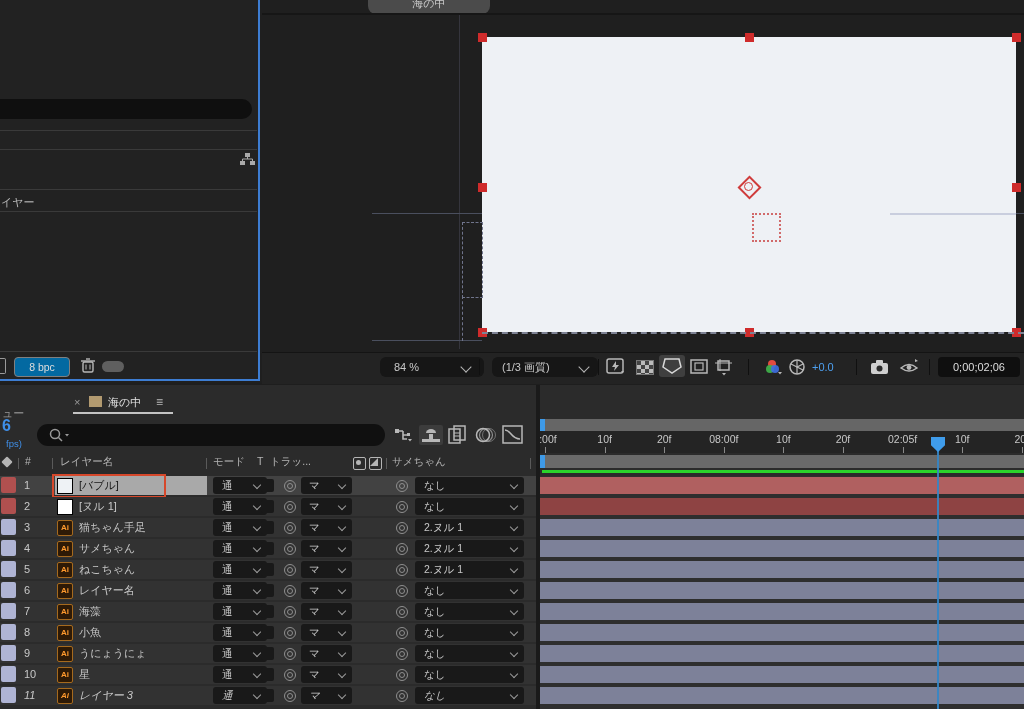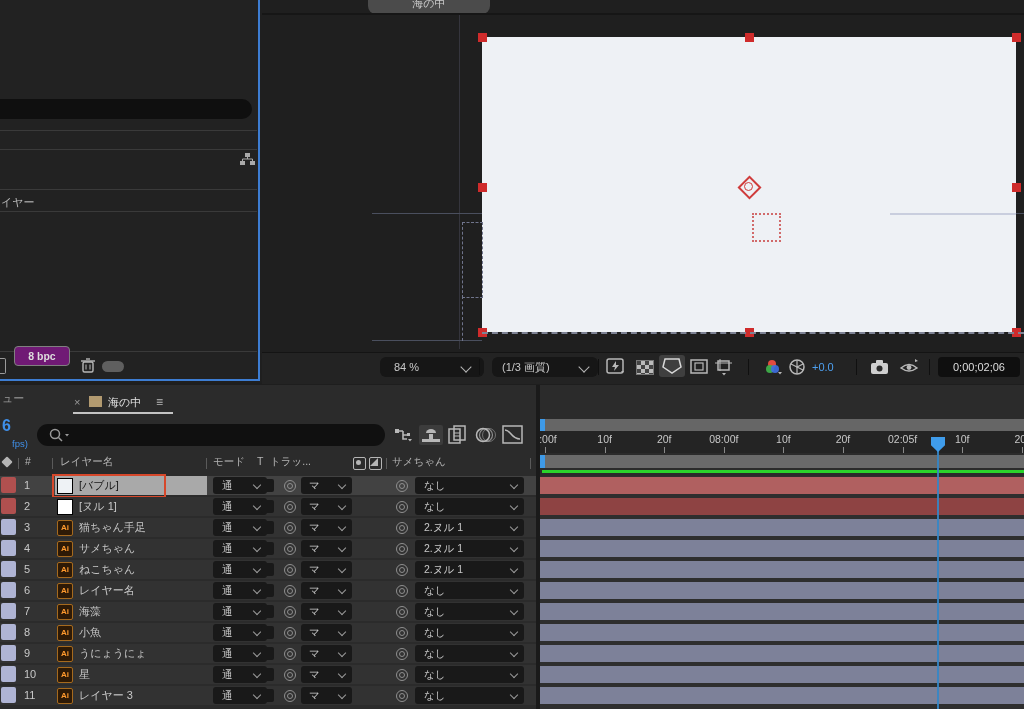--- a/index.html
+++ b/index.html
@@ -10,22 +10,22 @@
   .comp-panel{left:0;top:0;width:1024px;height:383px;background:#1f1f1f;}
   .comp-tab{left:368px;top:-10px;width:122px;height:24px;background:#4b4b4b;border-radius:8px;
             color:#cfcfcf;font-size:11px;text-align:center;line-height:26px;}
   .comp-header-line{left:262px;top:13px;width:762px;height:2px;background:#161616;}
   .proj-panel{left:0;top:0;width:258px;height:379px;background:#222;
               border-right:2px solid #3d7dd2;border-bottom:2px solid #3d7dd2;}
   .proj-rounded{left:-12px;top:99px;width:264px;height:20px;background:#0f0f0f;border-radius:10px;}
   .proj-line{height:1px;background:#3a3a3a;left:0;width:257px;}
   .proj-text{left:1px;top:195px;font-size:11px;color:#b5b5b5;}
   .proj-footer-line{left:0;top:351px;width:257px;height:1px;background:#3a3a3a;}
-  .bpc-btn{left:14px;top:346px;width:54px;height:18px;background:#701a75;border:1px solid #808080;
-           border-radius:4px;color:#ddd;font-size:10.5px;text-align:center;line-height:18px;font-weight:bold;}
+  .bpc-btn{left:14px;top:357px;width:54px;height:18px;background:#0369a1;border:1px solid #808080;
+           border-radius:4px;color:#ddd;font-size:10.5px;text-align:center;line-height:18px;}
   .pill{left:102px;top:361px;width:22px;height:11px;background:#5f5f5f;border-radius:6px;}
   .frag{left:-4px;top:358px;width:9px;height:14px;border:1.5px solid #9a9a9a;border-left:none;border-radius:0 2px 2px 0;}
   
   .vguide{left:459px;top:15px;width:1px;height:334px;background:#35353d;}
   .canvas{left:482px;top:37px;width:534px;height:295px;background:#eef1f5;}
   .handle{width:9px;height:9px;background:#cf2b2b;margin:-4px 0 0 -4px;}
   .guide{background:#4a4f5e;}
   .guide-light{background:#c9cede;}
   .dashed-box{left:462px;top:222px;width:19px;height:74px;border:1px dashed #70758c;}
   .dashed-v{left:462px;top:296px;width:1px;height:45px;border-left:1px dashed #70758c;}
@@ -41,28 +41,28 @@
         transform:rotate(45deg);vertical-align:2px;}
   .vsep{width:1px;height:16px;background:#101010;top:359px;}
   .tc-box{left:938px;top:357px;width:82px;height:20px;background:#0f0f0f;border-radius:4px;
           color:#ddd;font-size:11px;text-align:center;line-height:20px;}
   .exposure-val{left:812px;top:361px;color:#4da0f0;font-size:11px;}
   .checker{left:636px;top:360px;width:16px;height:13px;
            background:repeating-conic-gradient(#bbb 0 25%,#444 0 50%) 0 0/8px 8px;border:1px solid #777;}
   .mask-ic{left:659px;top:355px;width:26px;height:22px;background:#3f3f3f;border-radius:3px;}
   
   .tl-panel{left:0;top:385px;width:1024px;height:324px;background:#2b2b2b;}
-  .tl-tab-partial{left:2px;top:6px;font-size:11px;color:#999;}
+  .tl-tab-partial{left:2px;top:21px;font-size:11px;color:#999;}
   .tl-close{left:74px;top:11px;font-size:11px;color:#999;}
   .tl-folder{left:89px;top:11px;width:13px;height:11px;background:#b29a70;}
   .tl-tabname{left:108px;top:10px;font-size:11px;color:#e6e6e6;}
   .tl-menu{left:156px;top:10px;font-size:12px;color:#bbb;}
   .tl-underline{left:73px;top:27px;width:100px;height:2px;background:#c4c4c4;}
   .fps1{left:2px;top:32px;font-size:16px;font-weight:bold;color:#3f8fe8;}
-  .fps2{left:12px;top:53px;font-size:9.5px;color:#3f8fe8;}
+  .fps2{left:6px;top:53px;font-size:9.5px;color:#3f8fe8;}
   .search{left:37px;top:39px;width:348px;height:22px;background:#101010;border-radius:11px;}
   .hdr{top:70px;font-size:10.5px;color:#b5b5b5;}
   .hsep{top:73px;width:1px;height:11px;background:#5a5a5a;}
   .vdivider{left:536px;top:0px;width:4px;height:324px;background:#1a1a1a;}
   .navbar{left:545px;top:34px;width:479px;height:12px;background:#666;}
   .workbar{left:545px;top:70px;width:479px;height:13px;background:#6a6a6a;}
   .bracket{width:5px;background:#3e9ae8;}
   .ruler{left:540px;top:46px;width:484px;height:22px;background:#242424;overflow:hidden;}
   .rlabel{position:absolute;top:2px;font-size:10.5px;color:#c8c8c8;transform:translateX(-50%);white-space:nowrap;}
   .rtick{position:absolute;top:16px;width:1px;height:6px;background:#8a8a8a;}
@@ -443,21 +443,21 @@
     <span class="chip" style="background: rgb(175, 180, 212);"></span>
     <span class="lnum">10</span>
     <span class="nm-slot"><span class="ai-badge">Ai</span><span class="lname">星</span></span>
     <span class="mbtn mode" style="left:213px;width:45px;padding-left:9px">通<span class="chev"></span></span>
     <span class="tbox"></span>
     <span class="pick" style="left:284px"></span>
     <span class="mbtn matte" style="left:301px;width:43px;padding-left:8px">マ<span class="chev"></span></span>
     <span class="pick" style="left:396px"></span>
     <span class="mbtn parent" style="left:415px;width:100px;padding-left:9px">なし<span class="chev"></span></span>
   </div>
-        <div class="rowL" style="top: 210px;">
+        <div class="rowL" style="top: 210px; font-style: italic;">
     <span class="chip" style="background: rgb(175, 180, 212);"></span>
     <span class="lnum">11</span>
     <span class="nm-slot"><span class="ai-badge">Ai</span><span class="lname">レイヤー 3</span></span>
     <span class="mbtn mode" style="left:213px;width:45px;padding-left:9px">通<span class="chev"></span></span>
     <span class="tbox"></span>
     <span class="pick" style="left:284px"></span>
     <span class="mbtn matte" style="left:301px;width:43px;padding-left:8px">マ<span class="chev"></span></span>
     <span class="pick" style="left:396px"></span>
     <span class="mbtn parent" style="left:415px;width:100px;padding-left:9px">なし<span class="chev"></span></span>
   </div>

